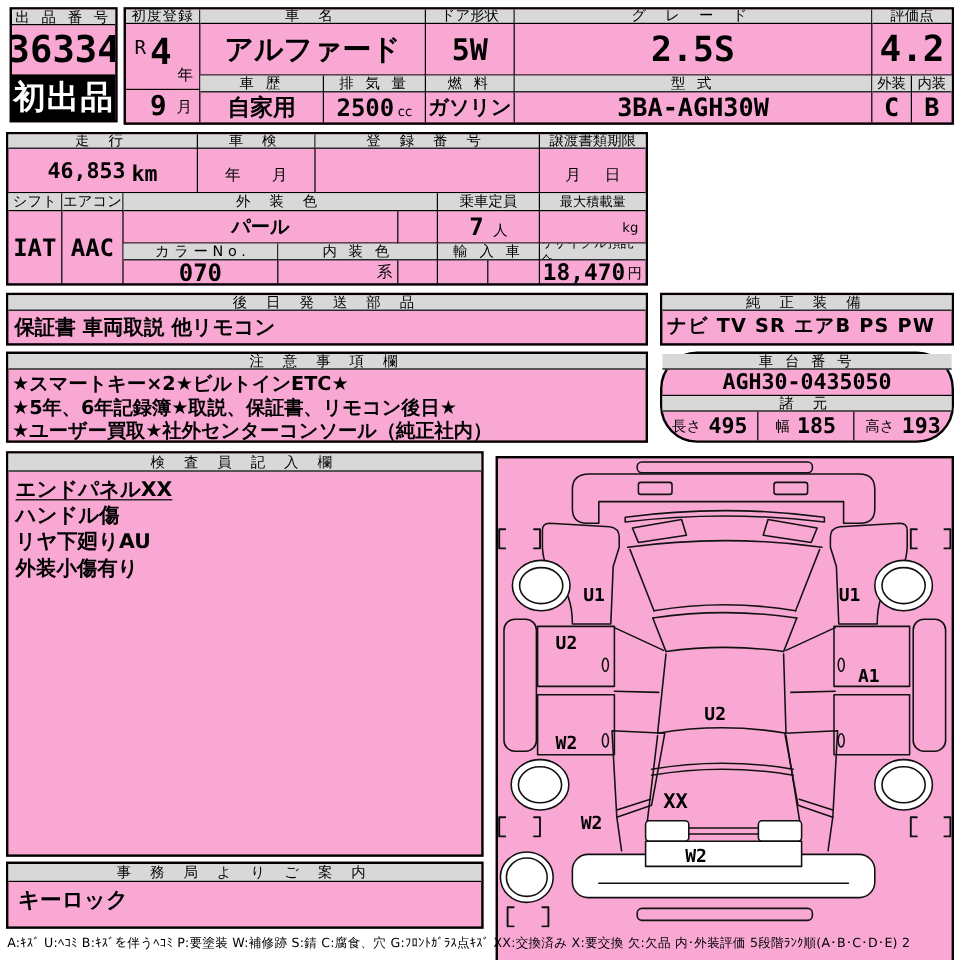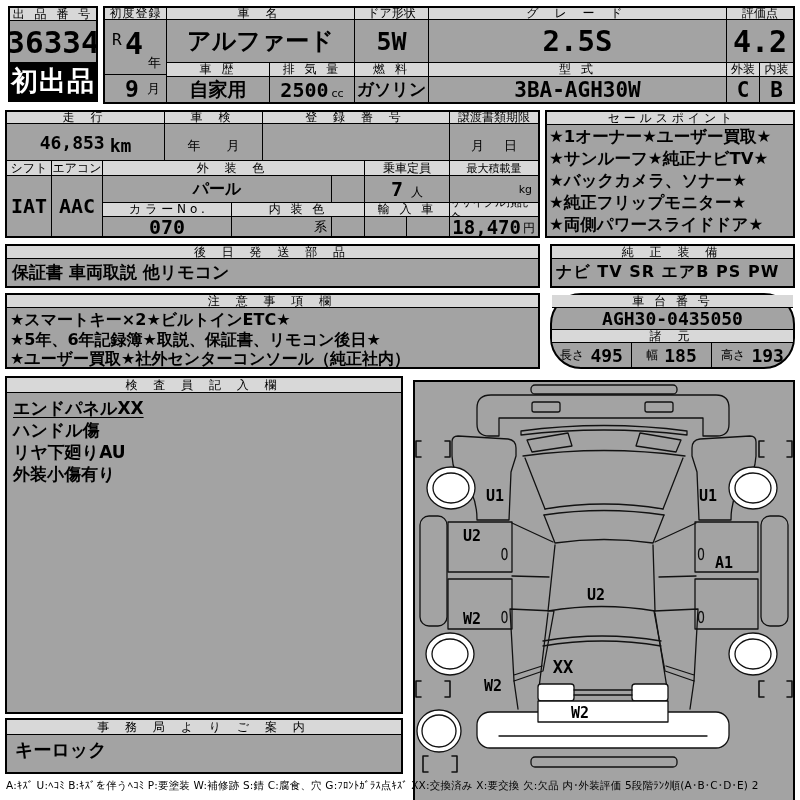--- a/index.html
+++ b/index.html
@@ -3,21 +3,21 @@
 <meta charset="utf-8">
 <style>
   :root{
     --g:#d8d8d8;
     --ln:#000;
     --jp:"DejaVu Sans","Liberation Sans",sans-serif;
     --mono:"DejaVu Sans Mono","Liberation Mono",monospace;
   }
   html,body{margin:0;padding:0;background:#fff;}
   #sheet{position:relative;width:800px;height:800px;background:#fff;font-family:var(--jp);color:#000;overflow:hidden;}
-  .box{position:absolute;border:2px solid var(--ln);box-sizing:border-box;background:#a3a3a3;}
+  .box{position:absolute;border:2px solid var(--ln);box-sizing:border-box;background:#f9a8d4;}
   .cell{position:absolute;box-sizing:border-box;display:flex;align-items:center;justify-content:center;overflow:hidden;}
   .br{border-right:1.5px solid var(--ln);}
   .bb{border-bottom:1.5px solid var(--ln);}
   .hd{background:var(--g);font-size:12px;font-weight:500;}
   .sp3{letter-spacing:3px;}
   .sp6{letter-spacing:6px;}
   .mono{font-family:var(--mono);}
   .big{font-family:var(--mono);font-weight:bold;}
   .left{justify-content:flex-start;}
   .right{justify-content:flex-end;}
@@ -118,30 +118,20 @@
     <div class="cell br right" style="left:225px;top:105px;width:100px;height:19px;font-size:13px;padding-right:4px;">系</div>
     <div class="cell br" style="left:325px;top:105px;width:33px;height:19px;"></div>
     <div class="cell br" style="left:358px;top:105px;width:42px;height:19px;"></div>
     <div class="cell br" style="left:400px;top:105px;width:43px;height:19px;"></div>
     <div class="cell" style="left:443px;top:105px;width:88px;height:19px;gap:2px;justify-content:flex-end;padding-right:3px;">
       <span class="big" style="font-size:19px;">18,470</span>
       <span style="font-size:12px;margin-top:4px;">円</span>
     </div>
   </div>
 
-  <div class="box" style="left:545px;top:110px;width:250px;height:128px;">
-    <div class="cell hd bb" style="left:0;top:0;width:246px;height:13px;">セ ー ル ス ポ イ ン ト</div>
-    <div class="lines" style="left:2px;top:14px;width:242px;font-size:16.5px;line-height:22px;white-space:nowrap;">
-      <div>★1オーナー★ユーザー買取★</div>
-      <div>★サンルーフ★純正ナビTV★</div>
-      <div>★バックカメラ、ソナー★</div>
-      <div>★純正フリップモニター★</div>
-      <div>★両側パワースライドドア★</div>
-    </div>
-  </div>
 
   <div class="box" style="left:5px;top:244px;width:535px;height:44px;">
     <div class="cell hd bb sp6" style="left:0;top:0;width:531px;height:13px;">後 日 発 送 部 品</div>
     <div class="cell left" style="left:0;top:13px;width:531px;height:27px;font-size:17px;font-weight:bold;padding-left:5px;">保証書 車両取説 他リモコン</div>
   </div>
 
   <div class="box" style="left:550px;top:244px;width:245px;height:44px;">
     <div class="cell hd bb sp6" style="left:0;top:0;width:241px;height:13px;">純 正 装 備</div>
     <div class="cell left" style="left:0;top:13px;width:241px;height:27px;font-size:16px;font-weight:bold;padding-left:4px;letter-spacing:1px;">ナビ TV SR エアB PS PW</div>
   </div>

